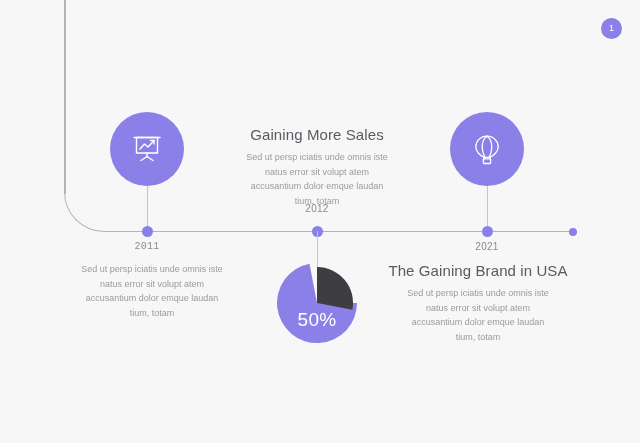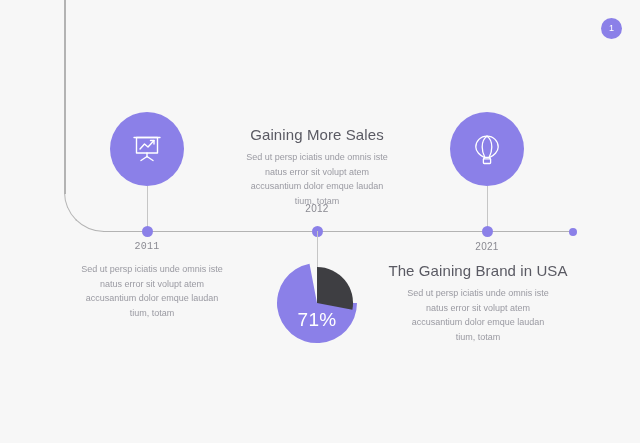--- a/index.html
+++ b/index.html
@@ -209,21 +209,21 @@
   <div class="node" style="left:317px;"></div>
   <div class="stem" style="left:317px; top:231px; height:42px;"></div>
 
   <div class="pie-wrap">
     <svg width="82" height="82" viewBox="0 0 82 82">
 
       <path d="M 41 41 L 81 41 A 40 40 0 1 1 33.5 1.78 Z" fill="#8b80e8"></path>
 
       <path d="M 41 41 L 41 5 A 36 36 0 0 1 76.4 47.8 Z" fill="#3e3e42"></path>
     </svg>
-    <div class="pie-label">71%</div>
+    <div class="pie-label">50%</div>
   </div>
 
   <div class="icon-circle" style="left:487px; top:112px;">
     <span>
       <svg width="34" height="34" viewBox="0 0 34 34" fill="none" stroke="#ffffff" stroke-width="1.3" stroke-linecap="round" stroke-linejoin="round">
         <path d="M17 4.2 C 10.4 4.2 5.8 9.2 5.8 14.9 C 5.8 19.6 10.2 23.6 14.2 25.3 L 19.8 25.3 C 23.8 23.6 28.2 19.6 28.2 14.9 C 28.2 9.2 23.6 4.2 17 4.2 Z"></path>
         <path d="M17 4.2 C 13.4 6.6 12.2 11.2 12.2 14.9 C 12.2 18.9 13.6 22.9 14.8 25.3"></path>
         <path d="M17 4.2 C 20.6 6.6 21.8 11.2 21.8 14.9 C 21.8 18.9 20.4 22.9 19.2 25.3"></path>
         <line x1="14.6" y1="25.3" x2="13.4" y2="27.3"></line>
         <line x1="19.4" y1="25.3" x2="20.6" y2="27.3"></line>

